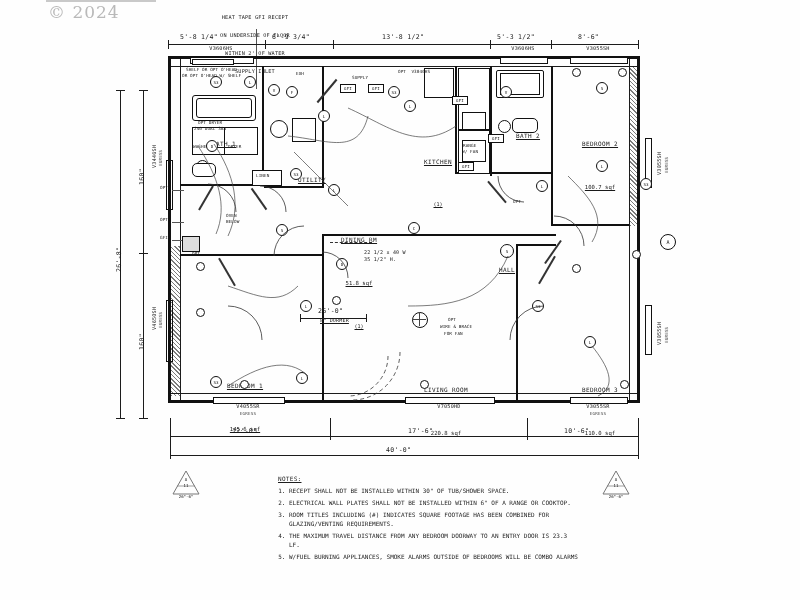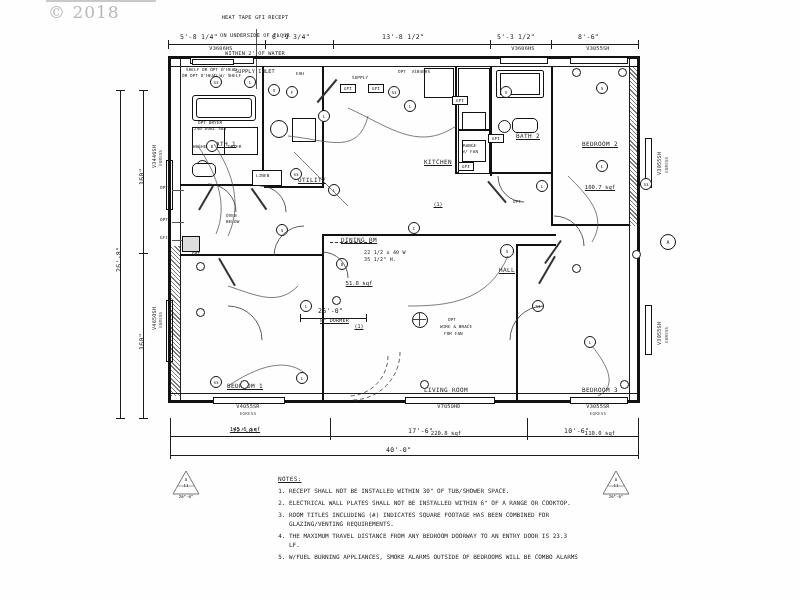--- a/index.html
+++ b/index.html
@@ -44,21 +44,21 @@
   .revtri .lbl{position:absolute;width:28px;text-align:center;font-size:4px;}
   .hatch{position:absolute;background:repeating-linear-gradient(45deg,#111 0 1px,transparent 1px 3px);}
   .dash{position:absolute;border-top:1px dashed #333;}
 </style>
 </head>
 <body>
 
 <div id="sheet">
 
   <div class="topline"></div>
-  <div class="watermark">© 2018</div>
+  <div class="watermark">© 2024</div>
 
   <div class="t note-top" style="left:192px;top:3px;width:126px;">
     <div>HEAT TAPE GFI RECEPT</div>
     <div>ON UNDERSIDE OF FLOOR</div>
     <div>WITHIN 2' OF WATER</div>
     <div>SUPPLY INLET</div>
   </div>
   <div class="ln lnv" style="left:256px;top:29px;height:60px;background:#555;"></div>
 
   <div class="ln lnh" style="left:168px;top:44px;width:470px;"></div>

